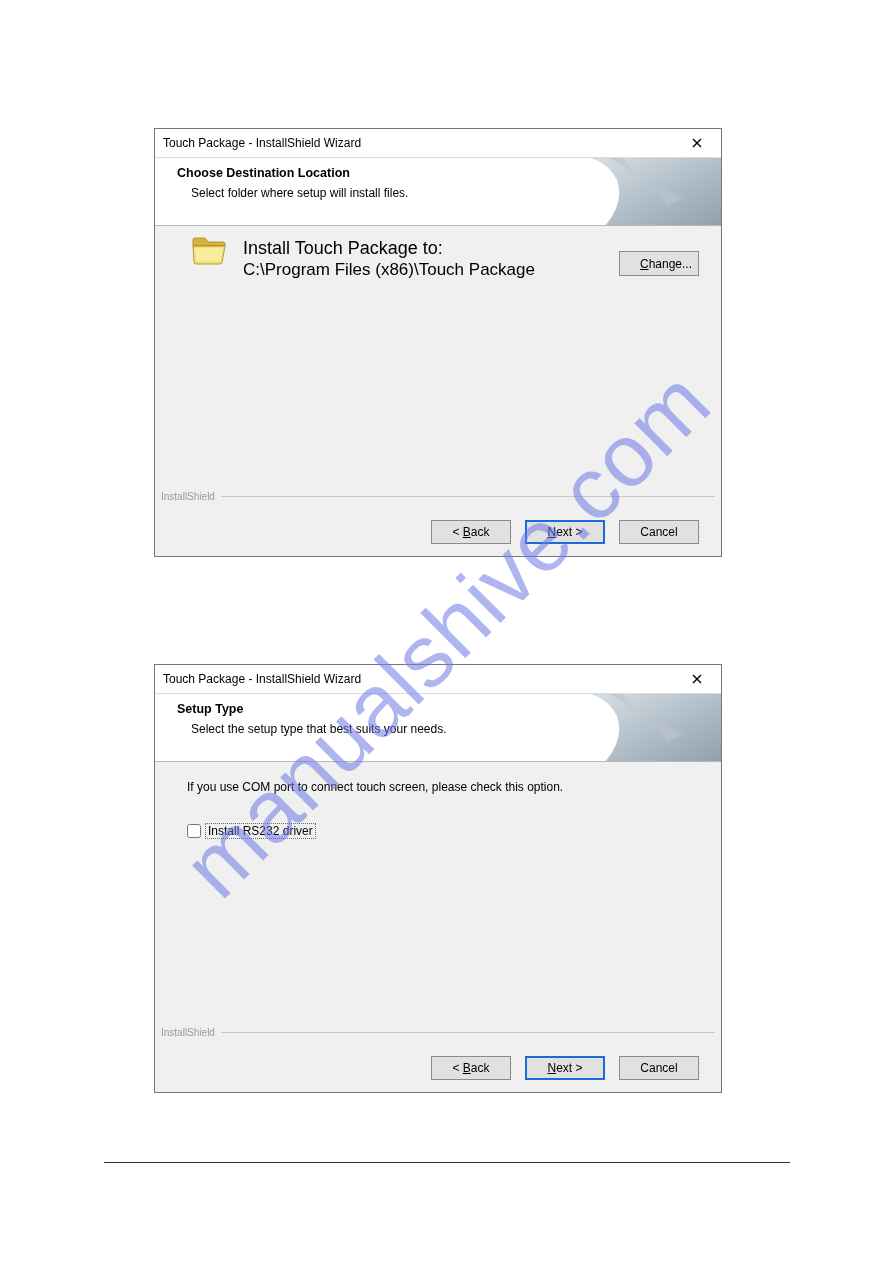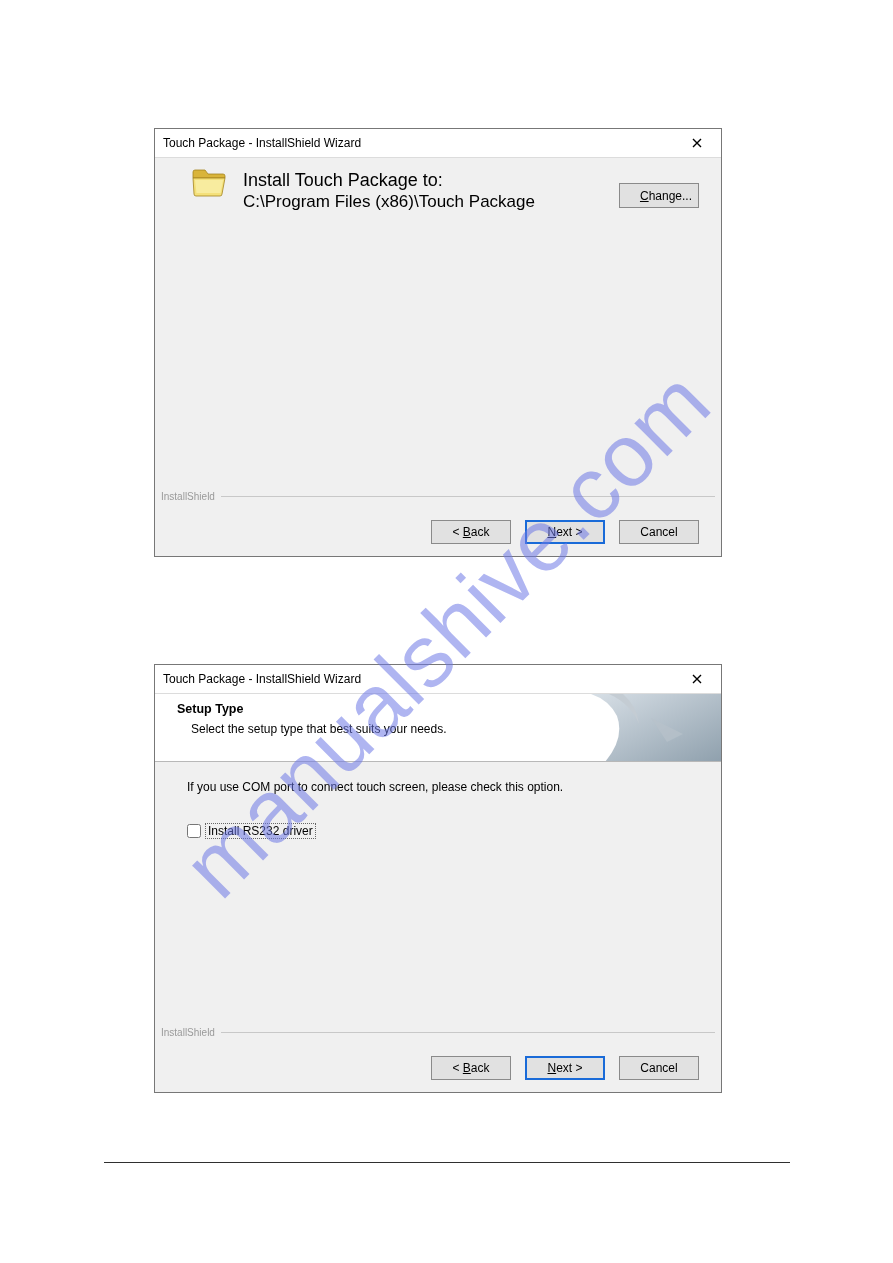--- a/index.html
+++ b/index.html
@@ -190,20 +190,36 @@
   <div class="watermark">manualshive.com</div>
 
   <div class="dialog first">
     <div class="titlebar">
       <div class="title">Touch Package - InstallShield Wizard</div>
       <div class="xbtn">
         <svg viewBox="0 0 10 10">
           <path d="M1 1 L9 9 M9 1 L1 9" stroke="#000" stroke-width="1.4" fill="none"></path>
         </svg>
       </div>
+    </div>
+    <div class="header">
+      <div class="h-title">Choose Destination Location</div>
+      <div class="h-sub">Select folder where setup will install files.</div>
+      <svg class="corner" viewBox="0 0 130 68" preserveAspectRatio="none">
+        <defs>
+          <linearGradient id="g1a" x1="0" y1="0" x2="1" y2="1">
+            <stop offset="0" stop-color="#d7dfe6"></stop>
+            <stop offset="1" stop-color="#8fa0ad"></stop>
+          </linearGradient>
+        </defs>
+        <rect x="0" y="0" width="130" height="68" fill="url(#g1a)"></rect>
+        <path d="M0 0 Q18 6 26 22 Q34 44 14 68 L0 68 Z" fill="#ffffff"></path>
+        <path d="M18 0 Q40 10 48 30 Q46 12 32 0 Z" fill="#c4ccd3"></path>
+        <path d="M60 24 L92 40 L76 48 Z" fill="#b8c2cb" opacity="0.7"></path>
+      </svg>
     </div>
     <div class="body">
       <svg class="folder-icon" viewBox="0 0 36 30">
         <path d="M2 8 L2 4 Q2 2 4 2 L14 2 L17 6 L32 6 Q34 6 34 8 L34 10 L2 10 Z" fill="#d9b43a" stroke="#a38420" stroke-width="0.8"></path>
         <path d="M2 10 L34 10 L31 26 Q31 28 29 28 L5 28 Q3 28 3 26 Z" fill="#f4e07a" stroke="#a38420" stroke-width="0.8"></path>
         <path d="M4 12 L32 12 L29.5 25 L5.5 25 Z" fill="#f8ec9f"></path>
       </svg>
       <div class="install-to">Install Touch Package to:</div>
       <div class="install-path">C:\Program Files (x86)\Touch Package</div>
       <button class="change-btn">

